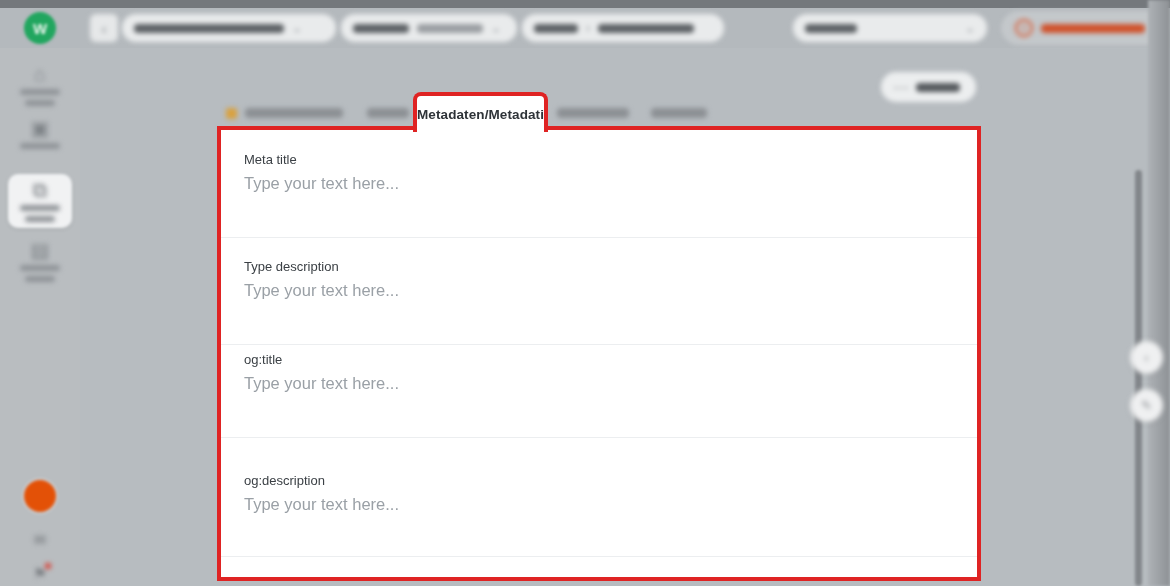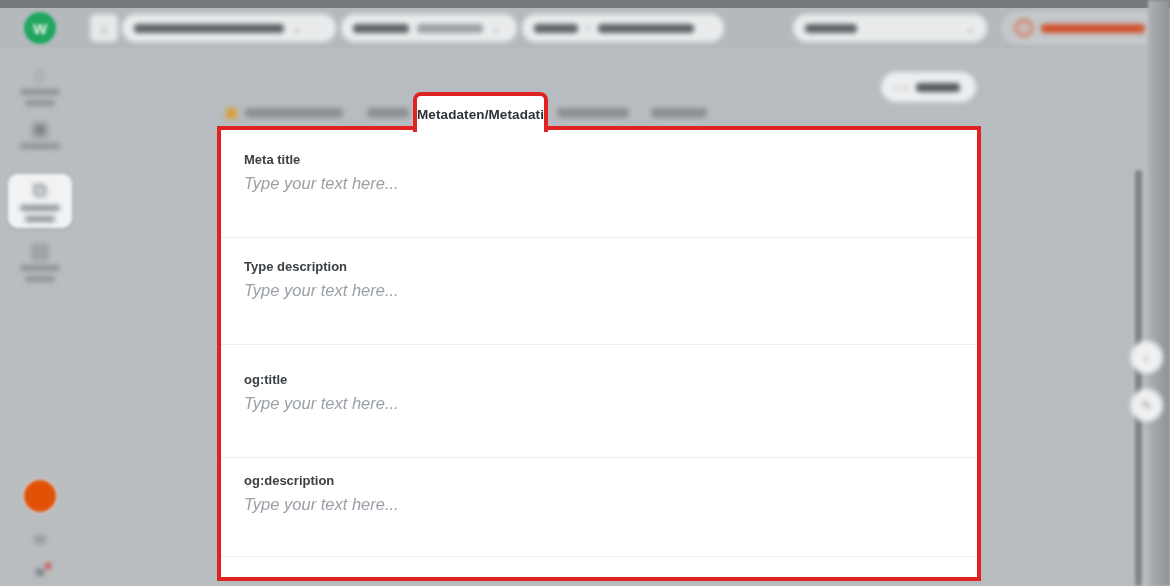--- a/index.html
+++ b/index.html
@@ -55,22 +55,22 @@
 
   
   .actions-pill{left:881px;top:72px;width:95px;height:30px;border-radius:15px;background:#eceeef;
       display:flex;align-items:center;gap:7px;padding:0 12px;color:#7d8286;}
   .actions-pill .bar{width:44px;background:#55595d;}
 
   
   .panel{left:217px;top:126px;width:764px;height:455px;background:#ffffff;
       border:4px solid #df2323;z-index:4;}
   .group{position:absolute;left:0;width:756px;border-bottom:1px solid #eceef0;}
-  .group .f-label{position:absolute;left:23px;top:22px;font-size:13px;font-weight:700;color:#3b4045;}
-  .group .f-input{position:absolute;left:23px;top:44px;width:700px;font-size:16.5px;color:#9aa0a6;font-style:italic;}
+  .group .f-label{position:absolute;left:23px;top:22px;font-size:13px;font-weight:400;color:#3b4045;}
+  .group .f-input{position:absolute;left:23px;top:44px;width:700px;font-size:16.5px;color:#9aa0a6;}
 
   
   .right-band{left:1148px;top:0;width:22px;height:586px;
       background:linear-gradient(to right,#aeb2b6,#8d9195);}
   .scroll-thumb{left:1135px;top:170px;width:7px;height:416px;border-radius:4px;background:#82868a;}
   .float-btn{left:1130px;width:33px;height:33px;border-radius:50%;background:#eff0f1;
       box-shadow:0 1px 3px rgba(0,0,0,.2);display:flex;align-items:center;justify-content:center;
       color:#84888c;font-size:13px;z-index:2;}
 </style>
 </head>
@@ -181,21 +181,21 @@
     <div class="group" style="top:0;height:107px;">
       <div class="f-label">Meta title</div>
       <div class="f-input">Type your text here...</div>
     </div>
 
     <div class="group" style="top:107px;height:107px;">
       <div class="f-label">Type description</div>
       <div class="f-input">Type your text here...</div>
     </div>
 
-    <div class="group" style="top:220px;height:107px;">
+    <div class="group" style="top:200px;height:107px;">
       <div class="f-label">og:title</div>
       <div class="f-input">Type your text here...</div>
     </div>
 
     <div class="group" style="top:321px;height:105px;">
       <div class="f-label">og:description</div>
       <div class="f-input">Type your text here...</div>
     </div>
 
   </div>

